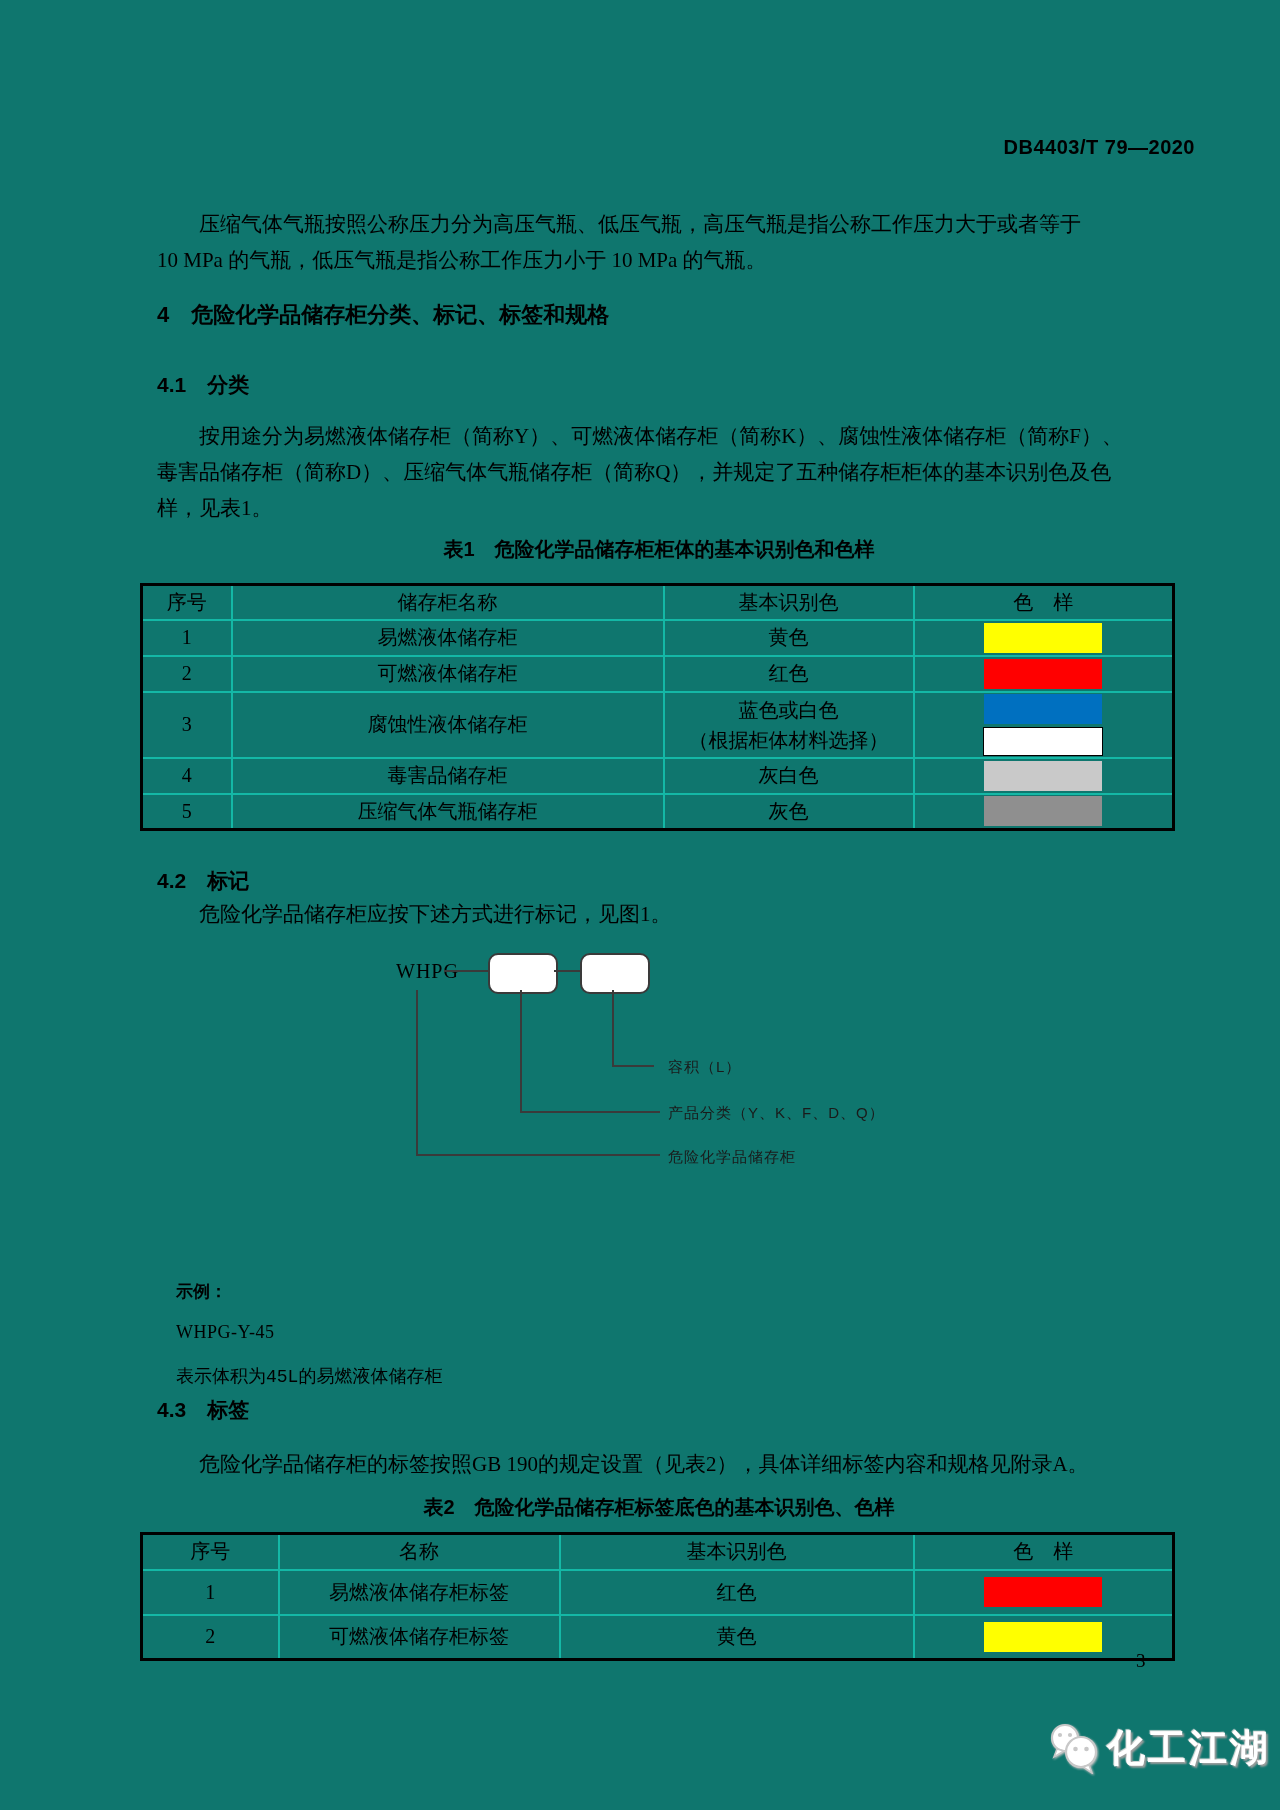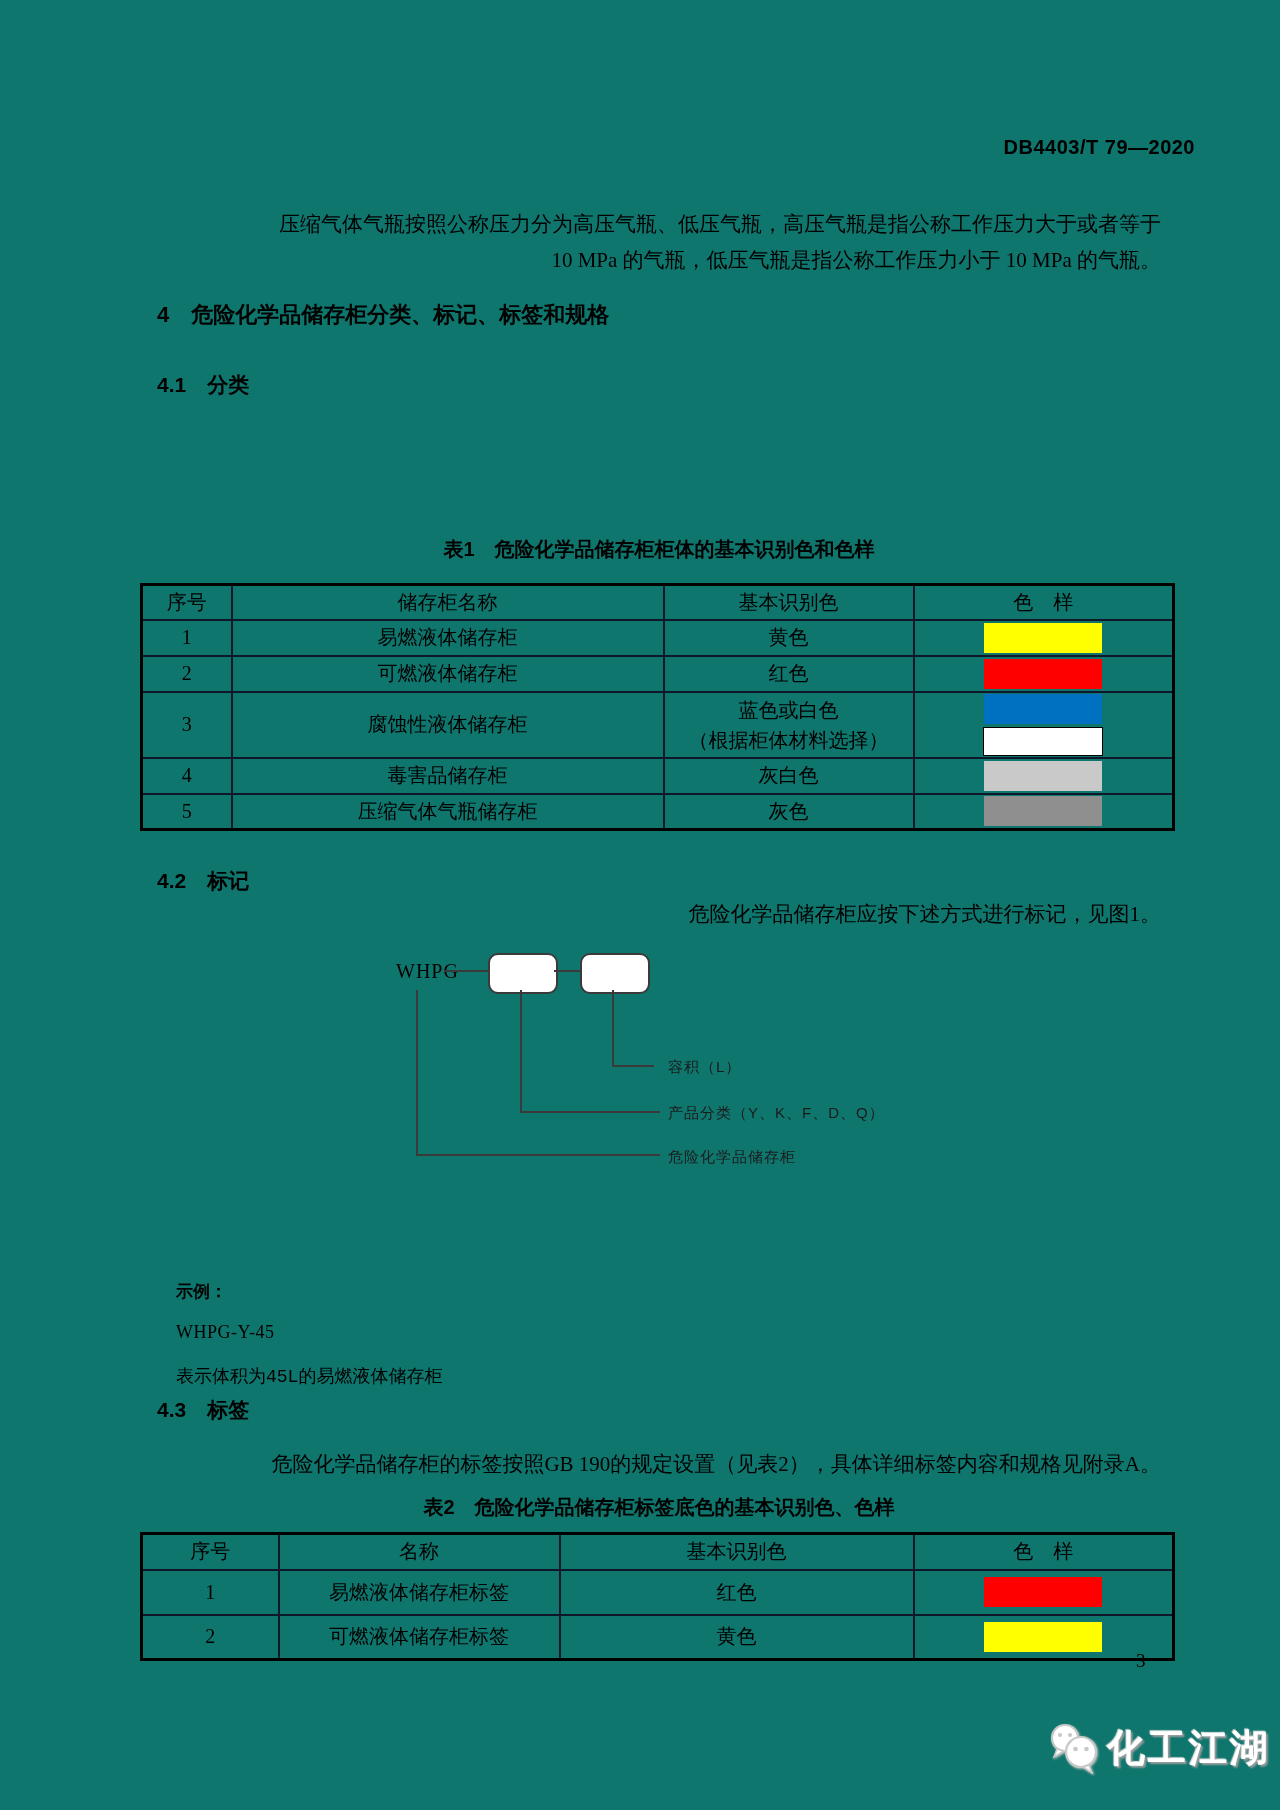--- a/index.html
+++ b/index.html
@@ -10,21 +10,21 @@
   }
   
   .doc-number {
     position:absolute; top:136px; right:108px;
     font-family:"Liberation Sans", sans-serif; font-weight:bold;
     font-size:20px; letter-spacing:.5px;
   }
   
   .para { position:absolute; left:157px; width:1004px;
           font-size:21px; line-height:36px; }
-  .para .ln { white-space:nowrap;text-align:right; }
+  .para .ln { white-space:nowrap; }
   .para .ind { padding-left:42px; }
   .p1 { top:206px; }
   .p2 { top:418px; }
   .p3 { top:896px; }
   .p4 { top:1446px; }
   
   .heading { position:absolute; left:157px;
              font-family:"Liberation Sans", sans-serif; font-weight:bold; }
   .h-s4  { top:300px;  font-size:22px; }
   .h-s41 { top:371px;  font-size:21px; }
@@ -36,21 +36,21 @@
   .t1-title { top:536px; }
   .t2-title { top:1494px; }
   .fig-caption { position:absolute; left:157px; width:1004px; top:1202px; text-align:center;
                  font-family:"Liberation Sans", sans-serif; font-weight:bold; font-size:21px; }
   
   table.tbl { position:absolute; left:140px; width:1032px;
               border-collapse:collapse; table-layout:fixed;
               border:3px solid #000; }
   .t1 { top:583px; }
   .t2 { top:1532px; }
-  table.tbl td { border:2px solid #0f172a; text-align:center; vertical-align:middle;
+  table.tbl td { border:2px solid #14b8a6; text-align:center; vertical-align:middle;
                  padding:0; font-size:20px; font-family:"Liberation Serif", serif; }
   tr.rh35 { height:35px; } tr.rh36 { height:36px; }
   tr.rh45 { height:45px; } tr.rh66 { height:66px; }
   .cl { line-height:30px; }
   .swatch { width:118px; height:30px; margin:0 auto; }
   .swatch.bordered { height:27px; border:1px solid #000; }
   .swatch-stack { display:flex; flex-direction:column; align-items:center; gap:3px; }
   
   .fig-node { position:absolute; left:396px; top:960px; font-size:20px;
               letter-spacing:1px; font-family:"Liberation Serif", serif; }
@@ -85,20 +85,25 @@
   <div class="doc-number">DB4403/T 79—2020</div>
 
   <div class="para p1">
     <div class="ln ind">压缩气体气瓶按照公称压力分为高压气瓶、低压气瓶，高压气瓶是指公称工作压力大于或者等于</div>
     <div class="ln">10 MPa 的气瓶，低压气瓶是指公称工作压力小于 10 MPa 的气瓶。</div>
   </div>
 
   <div class="heading h-s4">4　危险化学品储存柜分类、标记、标签和规格</div>
   <div class="heading h-s41">4.1　分类</div>
 
+  <div class="para p2">
+    <div class="ln ind">按用途分为易燃液体储存柜（简称Y）、可燃液体储存柜（简称K）、腐蚀性液体储存柜（简称F）、</div>
+    <div class="ln">毒害品储存柜（简称D）、压缩气体气瓶储存柜（简称Q），并规定了五种储存柜柜体的基本识别色及色</div>
+    <div class="ln">样，见表1。</div>
+  </div>
 
   <div class="tbl-title t1-title">表1　危险化学品储存柜柜体的基本识别色和色样</div>
 
   <table class="tbl t1">
     <colgroup>
         <col style="width:90px">
         <col style="width:432px">
         <col style="width:250px">
         <col style="width:260px">
       </colgroup>

